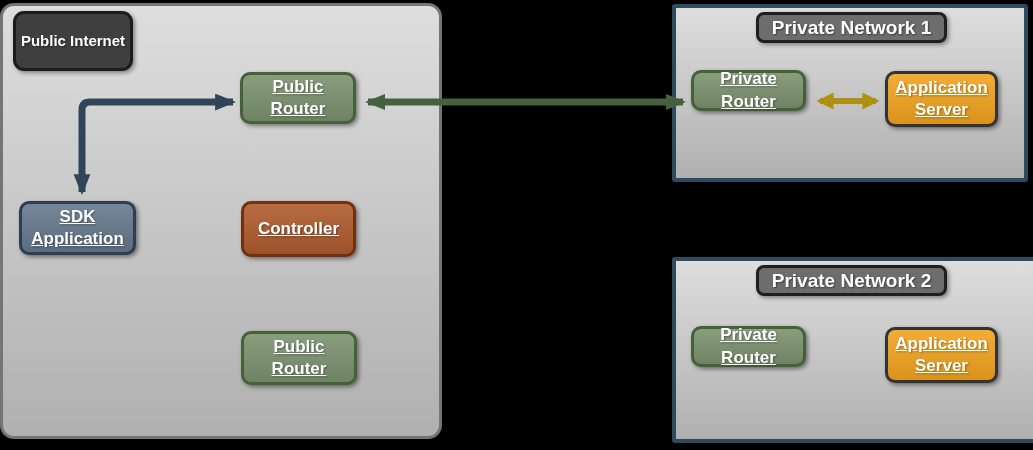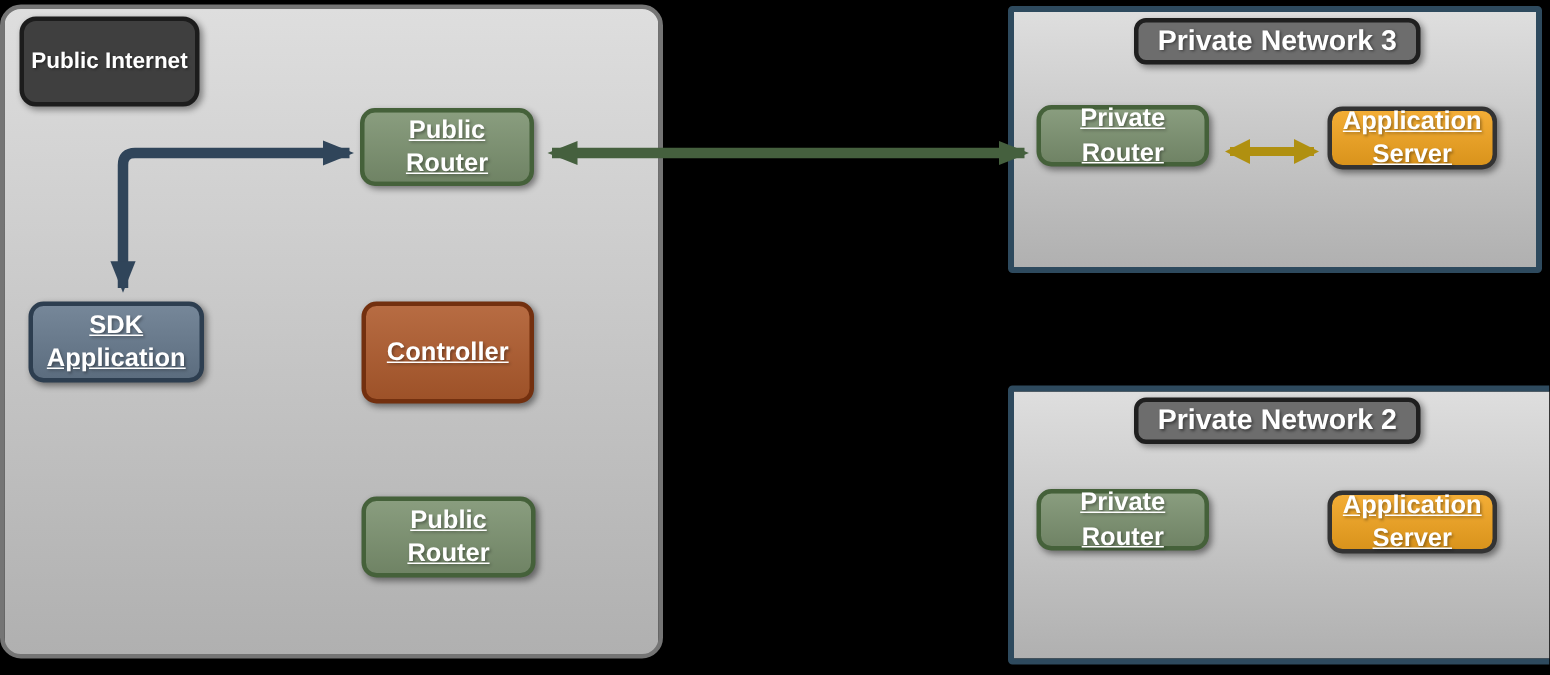--- a/index.html
+++ b/index.html
@@ -97,24 +97,24 @@
     border: 3px solid var(--controller-border, #73300f);
   }
   .node-server {
     background: linear-gradient(180deg, rgba(255,255,255,0.10), rgba(0,0,0,0.10)), var(--server-fill, #f2a41f);
     border: 3px solid var(--server-border, #333333);
   }
 
   
   .pos-public-router-top    { left: 237px; top: 66px;  width: 116px; height: 52px; }
   .pos-sdk-application      { left: 16px;  top: 195px; width: 117px; height: 54px; }
-  .pos-controller           { left: 238px; top: 195px; width: 115px; height: 68px; }
+  .pos-controller           { left: 238px; top: 195px; width: 115px; height: 56px; }
   .pos-public-router-bottom { left: 238px; top: 325px; width: 116px; height: 54px; }
   .pos-pn-private-router    { left: 15px;  top: 62px;  width: 115px; height: 41px; }
-  .pos-pn-app-server        { left: 209px; top: 63px;  width: 113px; height: 42px; }
+  .pos-pn-app-server        { left: 209px; top: 63px;  width: 113px; height: 56px; }
   .zone-pn2 .pos-pn-private-router { top: 65px; }
   .zone-pn2 .pos-pn-app-server     { top: 66px; }
 
   
   .edges {
     position: absolute;
     left: 0; top: 0;
     width: 1033px; height: 450px;
     pointer-events: none;
   }
@@ -143,21 +143,21 @@
     <div class="node node-controller pos-controller">
       <span>Controller</span>
     </div>
     <div class="node node-router pos-public-router-bottom">
       <span>Public Router</span>
     </div>
   </div>
 
   <div class="zone zone-private zone-pn1">
     <div class="tag tag-gray">
-      <span>Private Network 3</span>
+      <span>Private Network 1</span>
     </div>
     <div class="node node-router pos-pn-private-router">
       <span>Private Router</span>
     </div>
     <div class="node node-server pos-pn-app-server">
       <span>Application Server</span>
     </div>
   </div>
 
   <div class="zone zone-private zone-pn2">

